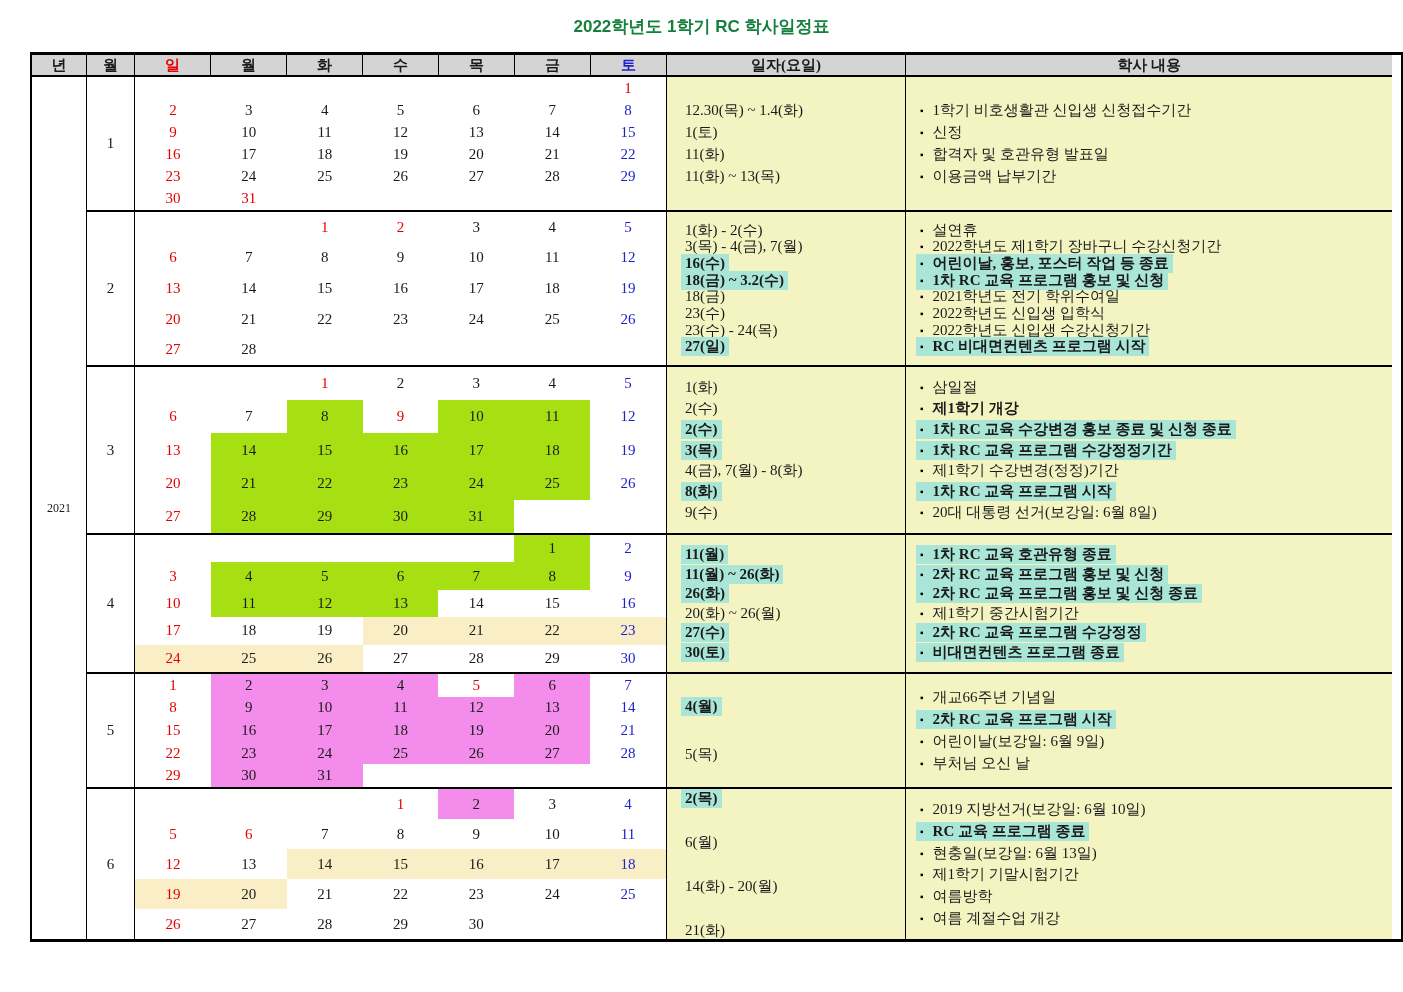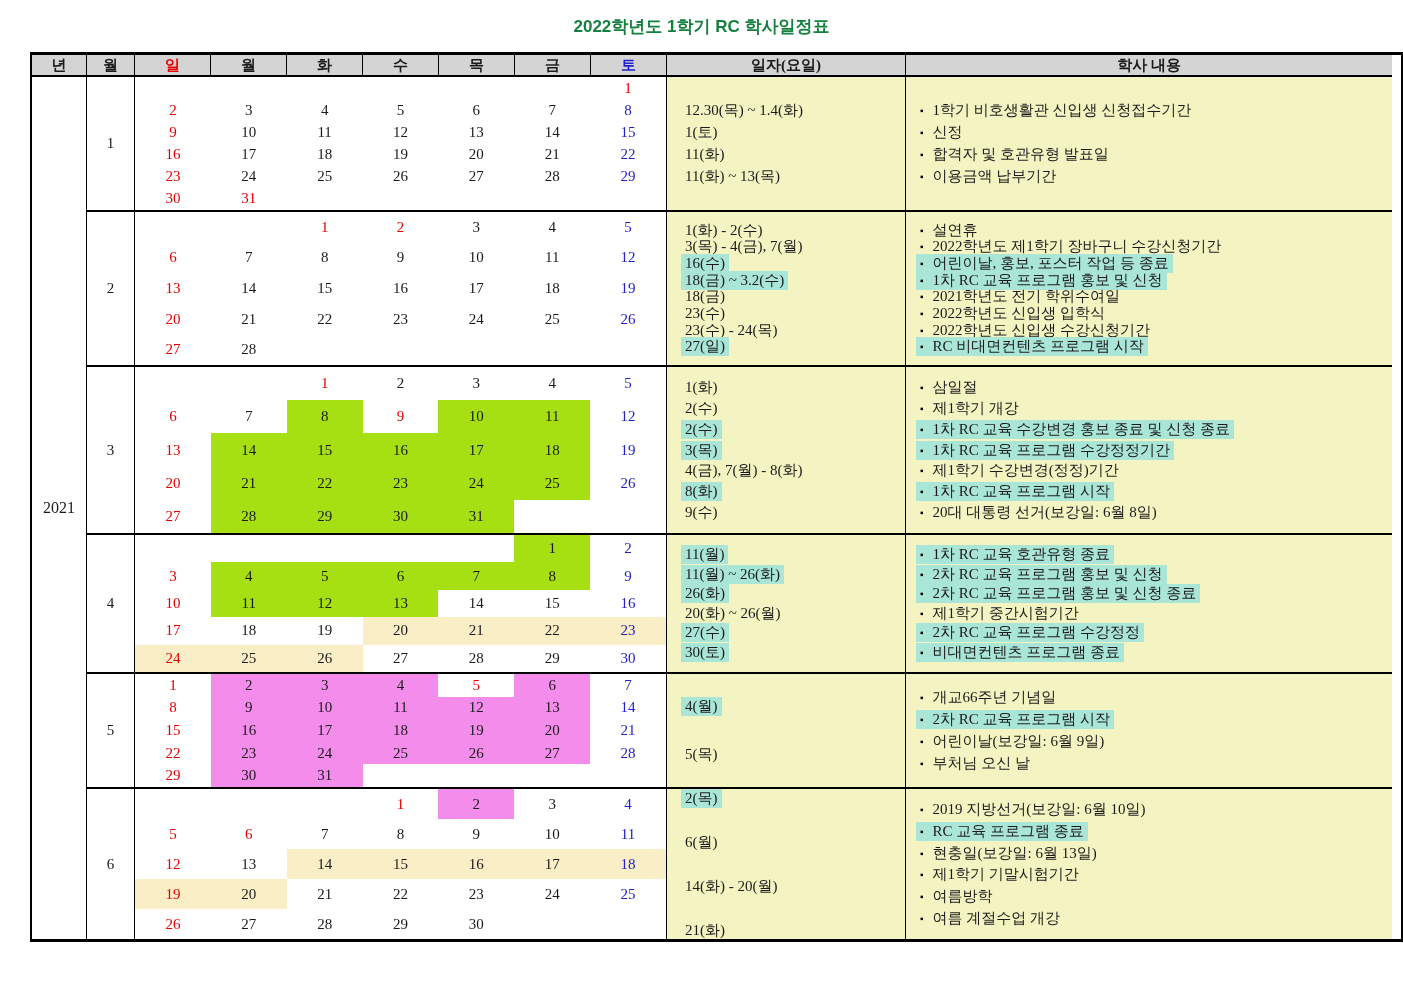--- a/index.html
+++ b/index.html
@@ -12,36 +12,36 @@
        grid-template-rows:22px 135px 155px 168px 139px 115px 150px;
        border:2px solid #000;border-top:3px solid #000;border-bottom:3px solid #000;
        background:#fff;}
   .cell{box-sizing:border-box;border-right:1px solid #000;border-bottom:2px solid #000;min-width:0;min-height:0;}
   .nobr{border-right:none;}
   .last{border-bottom:none;}
   .hcell{background:var(--gray);font-weight:bold;font-size:15px;
        display:flex;align-items:center;justify-content:center;}
   .sun-h{color:var(--red);} .sat-h{color:var(--blue);}
   .year-cell{border-bottom:none;display:flex;align-items:center;justify-content:center;
-       font-size:16px;}
+       font-size:12px;}
   .month-num{display:flex;align-items:center;justify-content:center;font-size:15px;}
   .cal-cell{display:flex;flex-direction:column;background:#fff;}
   .week-row{flex:1;display:grid;grid-template-columns:repeat(7,1fr);min-height:0;}
   .day-cell{display:flex;align-items:center;justify-content:center;}
   .day-num{font-size:15px;}
   .wk{color:#1a1a1a;} .sun{color:var(--red);} .sat{color:var(--blue);} .hol{color:var(--red);}
   .bg-green{background:var(--green);} .bg-magenta{background:var(--magenta);} .bg-cream{background:var(--cream);}
   .dates-cell,.events-cell{background:var(--yellow);display:flex;flex-direction:column;
        justify-content:center;padding:10px 0;overflow:hidden;}
   .dates-cell{padding-left:14px;}
   .events-cell{padding-left:10px;}
   .line{flex:0 1 22px;min-height:0;display:flex;align-items:center;font-size:15px;}
   .band{padding:0 4px;white-space:nowrap;display:inline-flex;align-items:center;}
   .band.hl{background:var(--cyan);}
-  .band.bold{font-weight:normal;}
+  .band.bold{font-weight:bold;}
   .bullet{font-size:10px;margin-right:9px;color:#000;}
 </style>
 </head>
 <body>
 
 <div class="page-title">2022학년도  1학기  RC  학사일정표</div>
 
 <div id="cal-grid">
 
   <div class="cell hcell" style="grid-row:1;grid-column:1">년</div>

